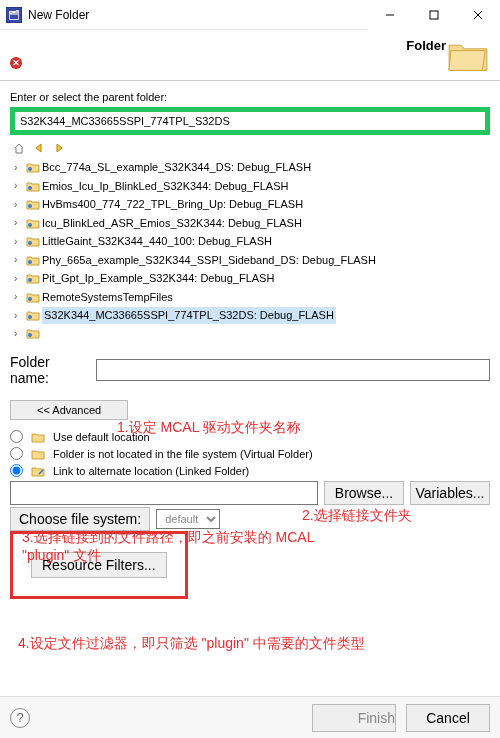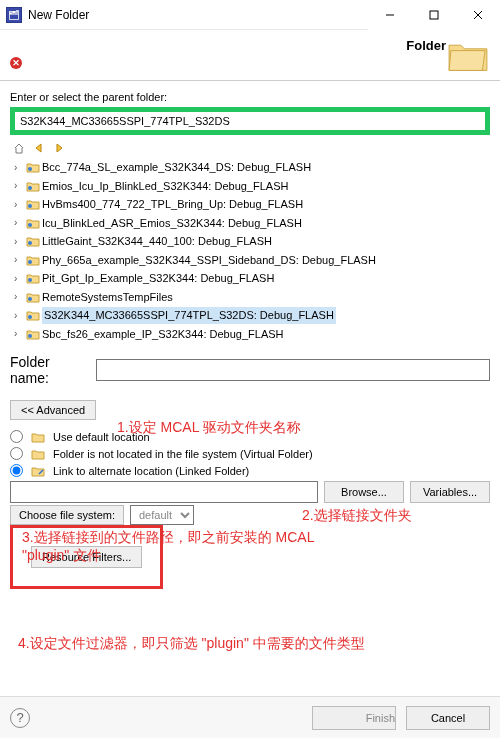--- a/index.html
+++ b/index.html
@@ -28,28 +28,28 @@
   .tree { border: none; padding: 0 0 2px 0; margin-bottom: 6px; max-height: 188px; overflow: hidden; }
   .tree-item { display: flex; align-items: center; gap: 2px; padding: 1px 0 1px 4px; font-size: 11px; line-height: 1.5; white-space: nowrap; }
   .twisty { width: 10px; display: inline-block; color: #555; font-size: 10px; }
   .proj-icon { width: 14px; height: 12px; display: inline-block; }
   .tree-item.sel span.txt { background: #cde4f7; padding: 0 2px; }
 
   .row { display: flex; align-items: center; gap: 6px; margin-top: 8px; }
   .row-lbl { font-size: 14px; width: 80px; }
   .fld-input { flex: 1; border: 1px solid #767676; padding: 3px 5px; font-size: 11px; min-height: 22px; }
 
-  .adv-btn { margin-top: 14px; border: 1px solid #bbb; background: #efefef; padding: 3px 10px; font-size: 11px; cursor: pointer; }
+  .adv-btn { margin-top: 14px; border: 1px solid #bbb; background: #efefef; padding: 3px 26px; font-size: 11px; cursor: pointer; }
 
   .adv-block { margin-top: 10px; }
   .radio-row { display: flex; align-items: center; gap: 8px; font-size: 11px; margin: 4px 0; }
   .radio-row input[type=radio] { width: 13px; height: 13px; accent-color: #0075ff; }
   .folder-mini { width: 14px; height: 12px; }
 
-  .btn { border: 1px solid #bbb; background: #efefef; padding: 3px 0; font-size: 11px; cursor: pointer; text-align:center; }
+  .btn { border: 1px solid #bbb; background: #efefef; padding: 3px 0; font-size: 14px; cursor: pointer; text-align:center; }
   .btn.disabled { color: #888; background: #efefef; text-align: right; }
   .browse-row { display: flex; gap: 6px; margin-top: 3px; }
   .browse-row .btn { width: 80px; }
 
   .choose-row { display:flex; align-items:center; gap:6px; margin-top: 2px; }
   .choose-row .btn { padding: 3px 8px; }
   select.combo { border: 1px solid #767676; font-size: 11px; padding: 2px 4px; background: #fff; color: #888; }
 
   .res-filt { border: 3px solid #e53030; padding: 18px; display: inline-block; }
   .res-filt .btn { padding: 4px 10px; }
@@ -191,21 +191,20 @@
           <circle cx="4" cy="8" r="2" fill="#3a7fd5"></circle>
         </svg>
         <span class="txt">S32K344_MC33665SSPI_774TPL_S32DS: Debug_FLASH</span>
       </div>
       <div class="tree-item">
         <span class="twisty">›</span>
         <svg class="proj-icon" viewBox="0 0 14 12">
           <path d="M1 3 L1 11 L13 11 L13 4 L6 4 L5 3 Z" fill="#f6d98a" stroke="#caa23c"></path>
           <circle cx="4" cy="8" r="2" fill="#3a7fd5"></circle>
         </svg>
-        <span class="txt">Sbc_fs26_example_IP_S32K344: Debug_FLASH</span>
       </div>
       <div class="tree-item">
         <span class="twisty">›</span>
         <span class="txt">Spi_Transfer_S32K344: Debug_FLASH</span>
       </div>
     </div>
 
   <div class="row">
     <span class="row-lbl">Folder name:</span>
     <input class="fld-input" type="text" value="" style="">

